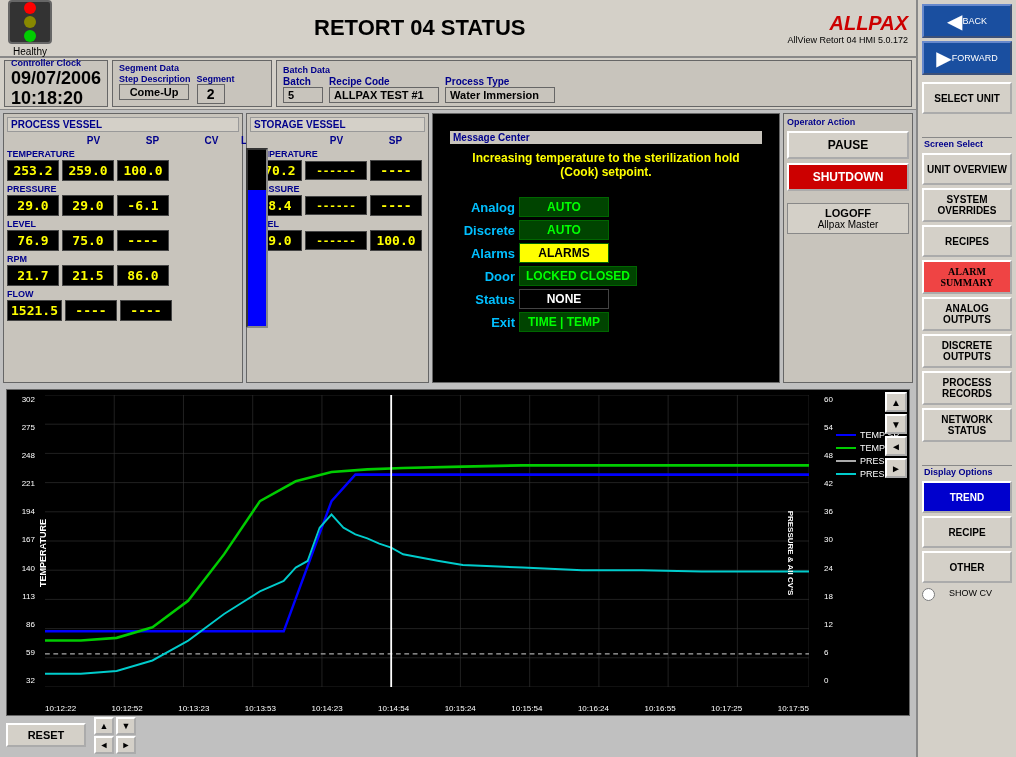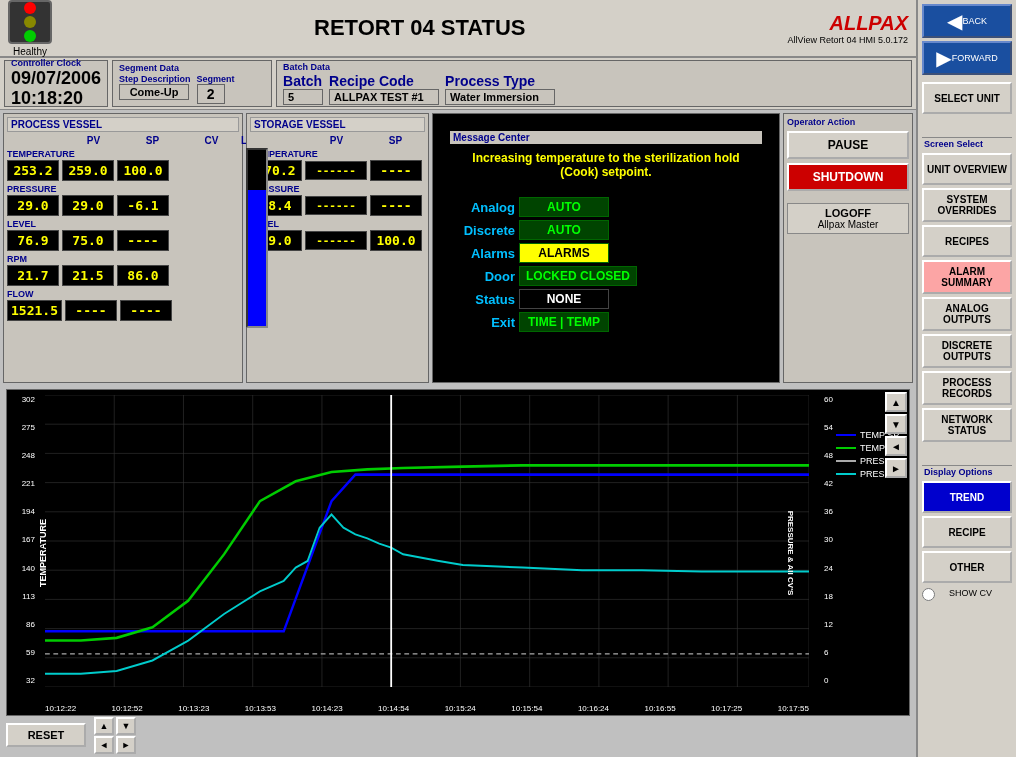--- a/index.html
+++ b/index.html
@@ -130,21 +130,21 @@
       border: 1px solid #666;
       background: #c8c4bc;
       padding: 2px 6px;
       display: flex;
       flex-direction: column;
       justify-content: center;
       flex: 1;
     }
     .batch-row { display: flex; gap: 6px; align-items: center; }
     .batch-item { display: flex; flex-direction: column; align-items: flex-start; }
-    .batch-item-label { font-size: 14px; color: #00008b; font-weight: bold; }
+    .batch-item-label { font-size: 10px; color: #00008b; font-weight: bold; }
     .batch-item-value {
       background: #c8c4bc;
       border: 1px solid #666;
       padding: 1px 4px;
       font-size: 11px;
       font-weight: bold;
       min-width: 40px;
     }
     .batch-item-value.wide { min-width: 110px; }
 
@@ -170,21 +170,21 @@
       font-weight: bold;
       text-align: center;
       cursor: pointer;
       color: #000;
       min-height: 32px;
       display: flex;
       align-items: center;
       justify-content: center;
     }
     .nav-btn.blue-bg { background: #0000cd; color: #fff; }
-    .nav-btn.yellow-bg { background: #fca5a5; color: #000; }
+    .nav-btn.yellow-bg { background: #ef4444; color: #000; font-family: Liberation Serif, serif; }
     .nav-arrow {
       background: #1a4fa0;
       color: #fff;
       border: 2px outset #6688cc;
       padding: 3px;
       font-size: 16px;
       text-align: center;
       cursor: pointer;
       min-height: 28px;
       display: flex;

